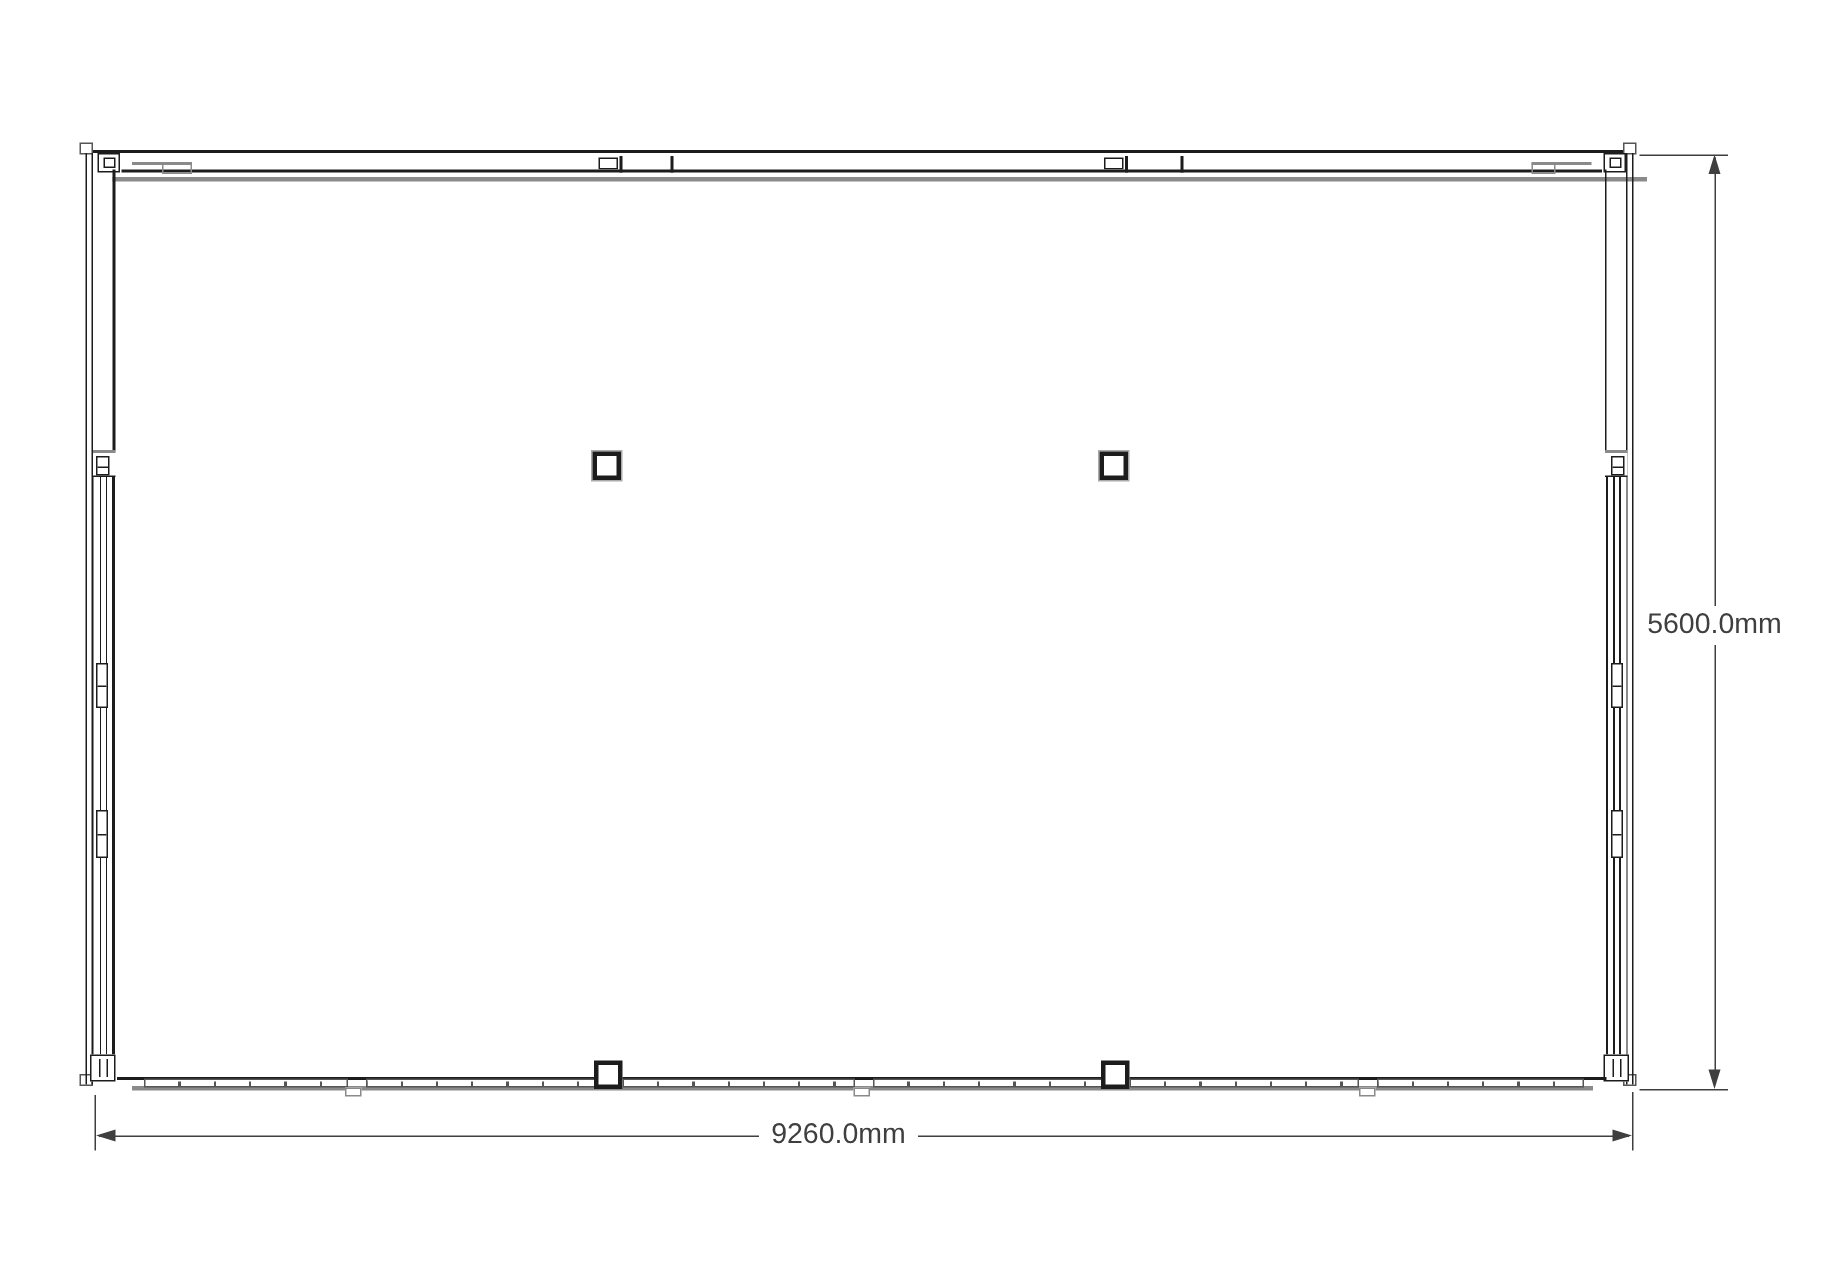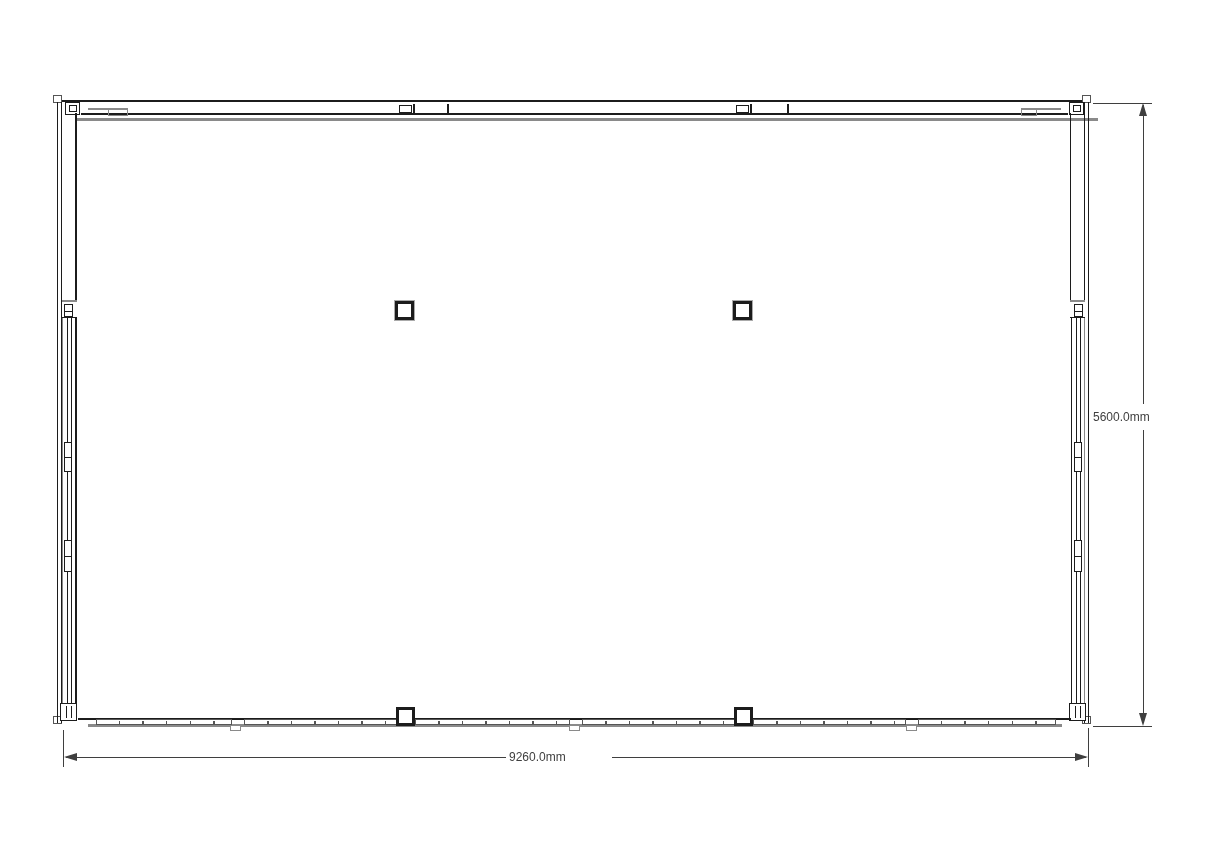--- a/index.html
+++ b/index.html
@@ -2,21 +2,21 @@
 <html style="--line-black: #1c1c1c; --line-gray: #8a8a8a; --line-mid: #555555; --dim: #3f3f3f; --background: #ffffff;"><head>
 <meta charset="utf-8">
 <style>
   html,body{margin:0;padding:0;background:var(--background,#fff);}
   #canvas{position:relative;width:1214px;height:848px;background:var(--background,#fff);overflow:hidden;
           font-family:"Liberation Sans",sans-serif;}
   .box{box-sizing:border-box;position:absolute;background:#fff;}
   .blk{position:absolute;background:var(--line-black,#1c1c1c);}
   .gry{position:absolute;background:var(--line-gray,#8a8a8a);}
   .dimln{position:absolute;background:var(--dim,#3f3f3f);}
-  .dimtext{position:absolute;color:var(--dim,#3f3f3f);font-size:12px;line-height:18px;
+  .dimtext{position:absolute;color:var(--dim,#3f3f3f);font-size:19px;line-height:18px;text-align:center;
            background:var(--background,#fff);}
   .corner-sq{box-sizing:border-box;position:absolute;border:1.5px solid var(--line-mid,#555);background:#fff;}
   .post-box{box-sizing:border-box;position:absolute;border:1.5px solid var(--line-black,#1c1c1c);background:#fff;
             display:flex;align-items:center;justify-content:center;}
   .post-box .inner{box-sizing:border-box;width:8px;height:7px;border:1.5px solid var(--line-black,#1c1c1c);}
   .column{box-sizing:border-box;position:absolute;width:19px;height:19px;border:3px solid var(--line-black,#1c1c1c);
           background:#fff;box-shadow:0 0 0 1px #aaa;}
   .track-l{position:absolute;background:
     linear-gradient(90deg,var(--line-gray,#8a8a8a) 0 1px,transparent 1px 4.5px,
     var(--line-black,#1c1c1c) 4.5px 5.5px,transparent 5.5px 8.5px,

